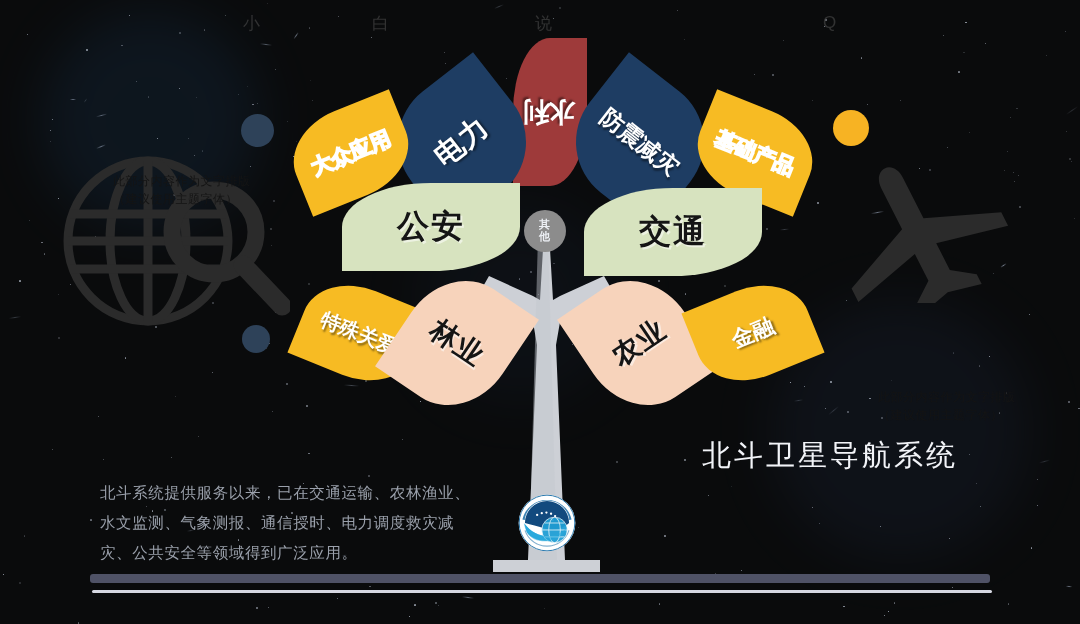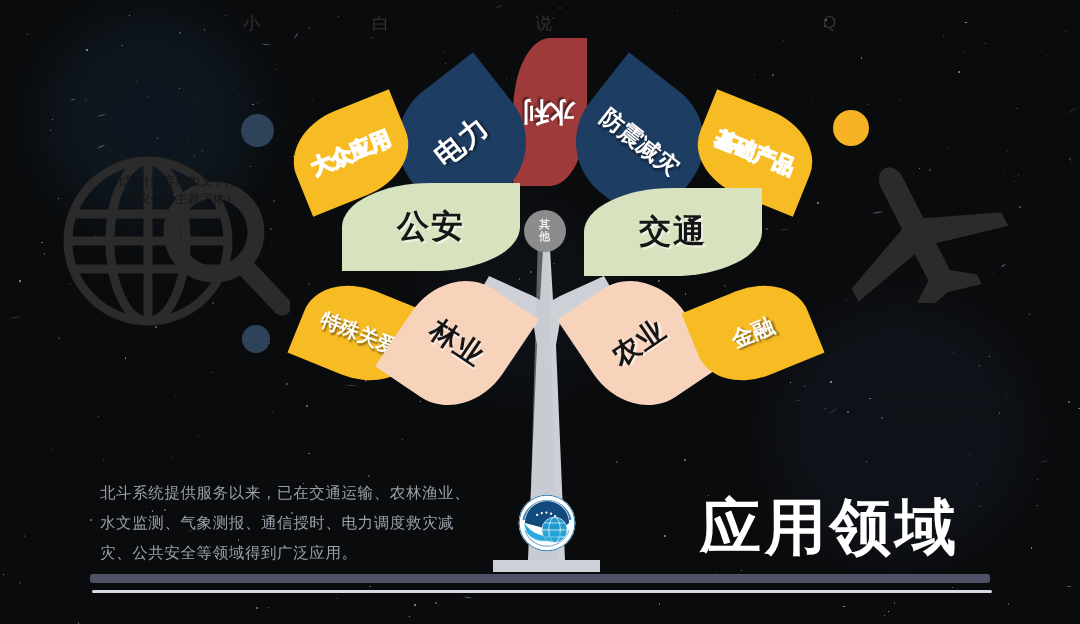--- a/index.html
+++ b/index.html
@@ -501,20 +501,20 @@
           <ellipse cx="63" cy="62" rx="10" ry="22"></ellipse>
           <line x1="41" y1="62" x2="85" y2="62"></line>
           <line x1="46" y1="50" x2="80" y2="50"></line>
           <line x1="46" y1="74" x2="80" y2="74"></line>
         </g>
       </g>
       <path d="M10 50 C24 70 50 79 73 67 C78 64 82 60 85 55 C80 76 52 88 28 78 C18 73 12 62 10 50 Z" fill="#29a9dd" opacity=".55"></path>
     </svg>
   </div>
 
-  <div class="maintitle" style="left:700px;top:487px;">应用领域</div>
+  <div class="subtitle" style="left:702px;top:436px;">北斗卫星导航系统</div>
 
   <div class="para" style="left:100px;top:478px;">北斗系统提供服务以来，已在交通运输、农林渔业、水文监测、气象测报、通信授时、电力调度救灾减灾、公共安全等领域得到广泛应用。</div>
 
   <div class="bar" style="left:90px;top:574px;width:900px;height:9px;background:#4f5266;"></div>
   <div class="bar" style="left:92px;top:590px;width:900px;height:3px;background:#d6d8e2;"></div>
 
 </div>
 
 </body></html>

